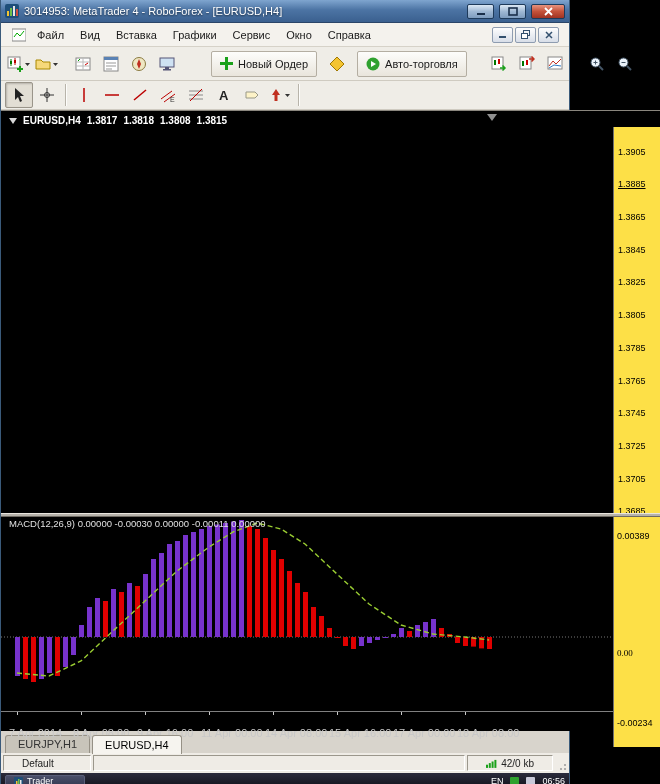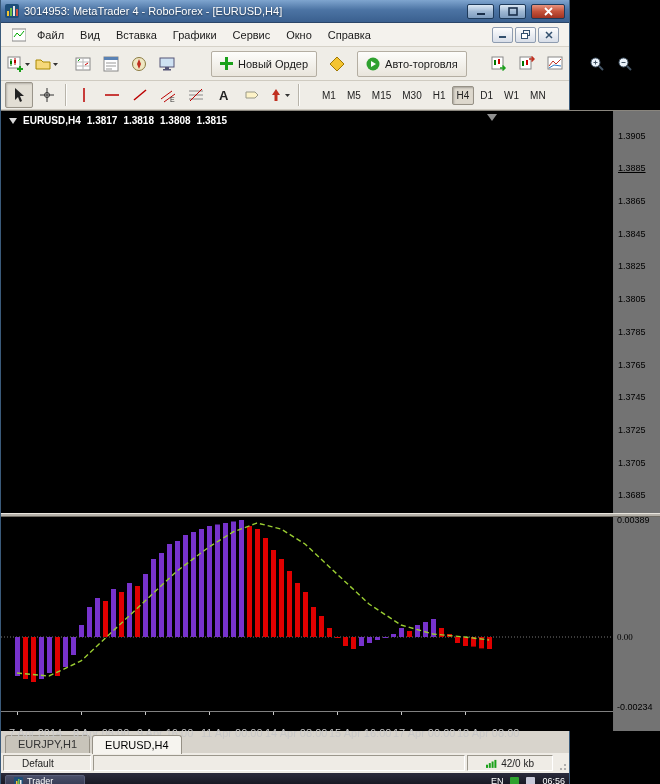--- a/index.html
+++ b/index.html
@@ -28,21 +28,21 @@
   .tbtn-label{height:24px;display:flex;align-items:center;gap:5px;padding:0 8px;font-size:11px;color:#1A1A1A;background:linear-gradient(#FDFDFB,#E9E5DC);border:1px solid #B4AEA2;border-radius:2px;white-space:nowrap;}
   .tsep{width:1px;height:22px;background:#B8B4AA;box-shadow:1px 0 0 #FDFDFB;margin:0 4px;}
   .caret{margin-left:1px;}
   .tf-group{display:flex;align-items:center;margin-left:14px;gap:1px;}
   .tfbtn{min-width:22px;height:19px;padding:0 4px;display:flex;align-items:center;justify-content:center;font-size:10px;color:#222;border:1px solid transparent;border-radius:2px;box-sizing:border-box;}
   .tfbtn.active{background:#DDD8CD;border:1px solid #969186;box-shadow:inset 1px 1px 2px rgba(0,0,0,.25);}
 
   
   .chart-wrap{position:relative;width:660px;height:620px;flex:0 0 620px;background:#000;border-top:1px solid #8A867E;box-sizing:border-box;}
   #chart-svg{position:absolute;left:0;top:0;}
-  .price-scale{position:absolute;left:612px;top:0;width:48px;height:620px;background:#737373;border-left:1px solid #707070;box-sizing:border-box;}
+  .price-scale{position:absolute;left:612px;top:16px;width:48px;height:620px;background:#fde047;border-left:1px solid #707070;box-sizing:border-box;}
   .ptick{position:absolute;left:4px;font-size:9px;color:#000;}
   .mtick{position:absolute;left:3px;font-size:9px;color:#000;}
   .pane-splitter{position:absolute;left:0;top:402px;width:660px;height:4px;background:#B6B2AA;border-top:1px solid #E8E5DE;border-bottom:1px solid #6E6A62;box-sizing:border-box;}
   .time-axis{position:absolute;left:0;top:600px;width:612px;height:20px;background:#000;border-top:1px solid #808080;box-sizing:border-box;}
   .tlabel{position:absolute;top:15px;font-size:11px;color:#C8C8C8;white-space:nowrap;}
   .ttick{position:absolute;top:0;width:1px;height:3px;background:#C8C8C8;}
   .chart-label{position:absolute;left:8px;top:4px;display:flex;gap:6px;align-items:center;font-size:10px;font-weight:bold;color:#FFFFFF;}
   .macd-label{position:absolute;left:8px;top:407px;font-size:9.5px;color:#E0E0E0;}
   .sym-marker{width:0;height:0;border-left:4px solid transparent;border-right:4px solid transparent;border-top:6px solid #D8D8D8;}
 
@@ -308,31 +308,20 @@
       </span>
     <span class="tbtn">
       <svg width="14" height="16" viewBox="0 0 14 16">
           <path d="M7 2 L11 8 H8.5 V14 H5.5 V8 H3 z" fill="#C03020"></path>
         </svg>
       <svg class="caret" width="7" height="16" viewBox="0 0 7 16">
           <path d="M1 7l2.5 3L6 7z" fill="#333"></path>
         </svg>
     </span>
     <span class="tsep"></span>
-    <div class="tf-group" id="tf-group">
-        <div class="tfbtn">M1</div>
-        <div class="tfbtn">M5</div>
-        <div class="tfbtn">M15</div>
-        <div class="tfbtn">M30</div>
-        <div class="tfbtn">H1</div>
-        <div class="tfbtn active">H4</div>
-        <div class="tfbtn">D1</div>
-        <div class="tfbtn">W1</div>
-        <div class="tfbtn">MN</div>
-      </div>
   </div>
 
   <div class="chart-wrap">
     <svg id="chart-svg" width="612" height="620">
         <line x1="0" y1="16532.239999999998" x2="612" y2="16532.239999999998" stroke="#B0B0B0" stroke-width="1"></line>
         <line x1="0" y1="16546.964" x2="612" y2="16546.964" stroke="#00FFFF" stroke-width="1"></line>
         <polygon points="1,16542.964 1,16550.964 9,16546.964" fill="#00FFFF"></polygon>
         <line x1="0" y1="16571.503999999997" x2="612" y2="16571.503999999997" stroke="#00FFFF" stroke-width="1"></line>
         <polygon points="1,16567.503999999997 1,16575.503999999997 9,16571.503999999997" fill="#00FFFF"></polygon>
         <polyline points="16,16659.8 40,16664.8 64,16663.1 88,16651.7 112,16630.4 136,16605.9 160,16576.4 184,16547.0 208,16520.8 232,16499.5 256,16489.7 280,16491.3 304,16497.9 328,16504.4 352,16507.7 376,16509.3 400,16507.7 424,16504.4 448,16507.7 472,16517.5 488,16520.8" fill="none" stroke="#00FFFF" stroke-width="2" stroke-linejoin="round"></polyline>
@@ -574,20 +563,21 @@
         <div class="tlabel" style="left: 456px;">18 Apr 08:00</div>
       </div>
     <div class="chart-label">
       <span class="sym-marker"></span>
       <span>EURUSD,H4</span>
       <span>1.3817</span>
       <span>1.3818</span>
       <span>1.3808</span>
       <span>1.3815</span>
     </div>
+    <div class="macd-label">MACD(12,26,9) 0.00000 -0.00030 0.00000 -0.00011 0.00000</div>
   </div>
 
   <div class="tabsbar" id="tabsbar">
       <div class="tab">EURJPY,H1</div>
       <div class="tab active">EURUSD,H4</div>
     </div>
 
   <div class="statusbar">
     <div class="cell profile">Default</div>
     <div class="cell spacer"></div>

